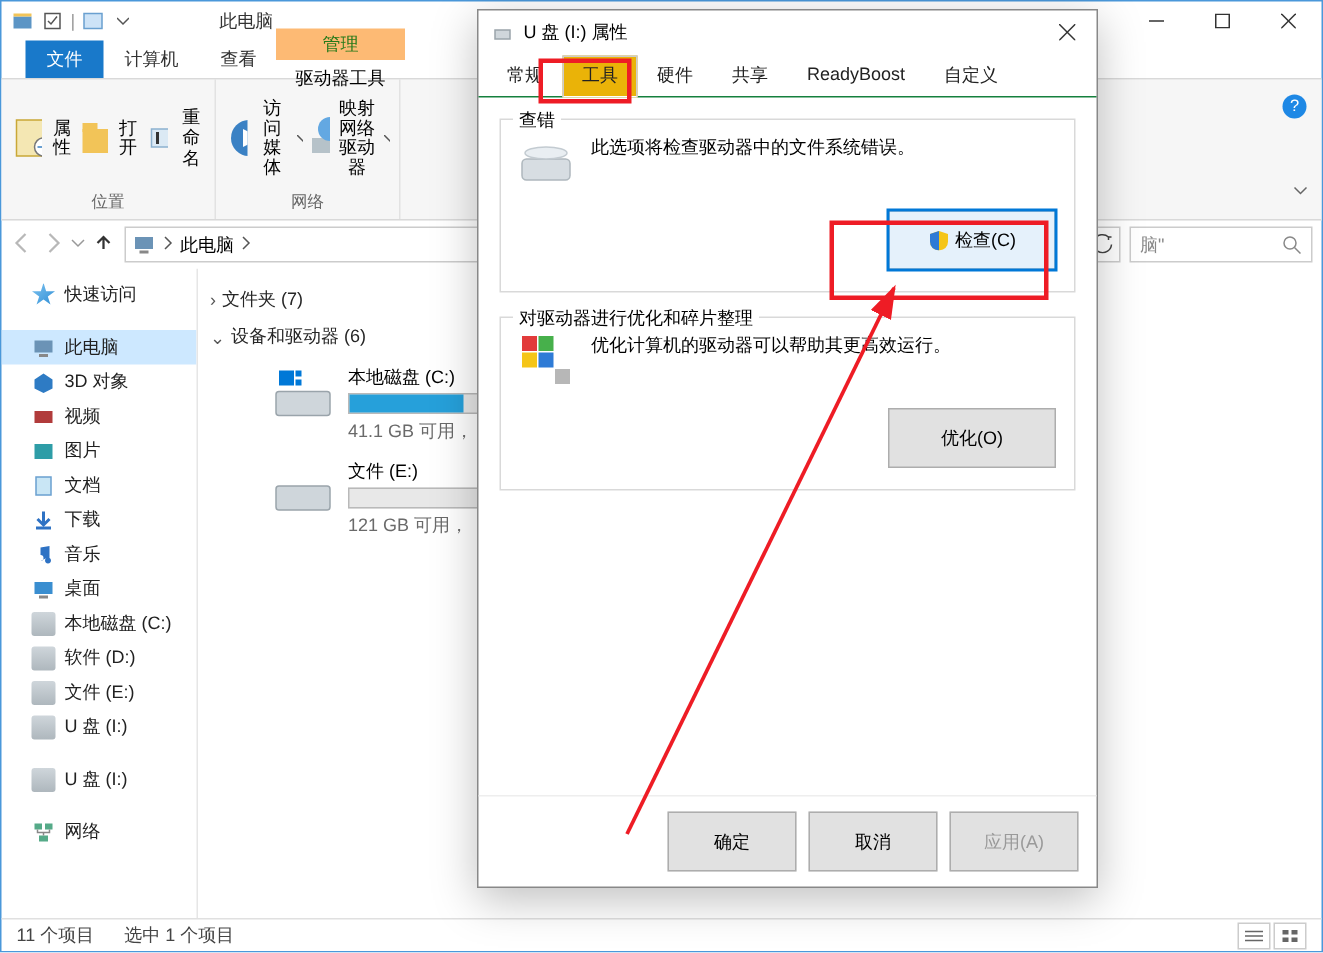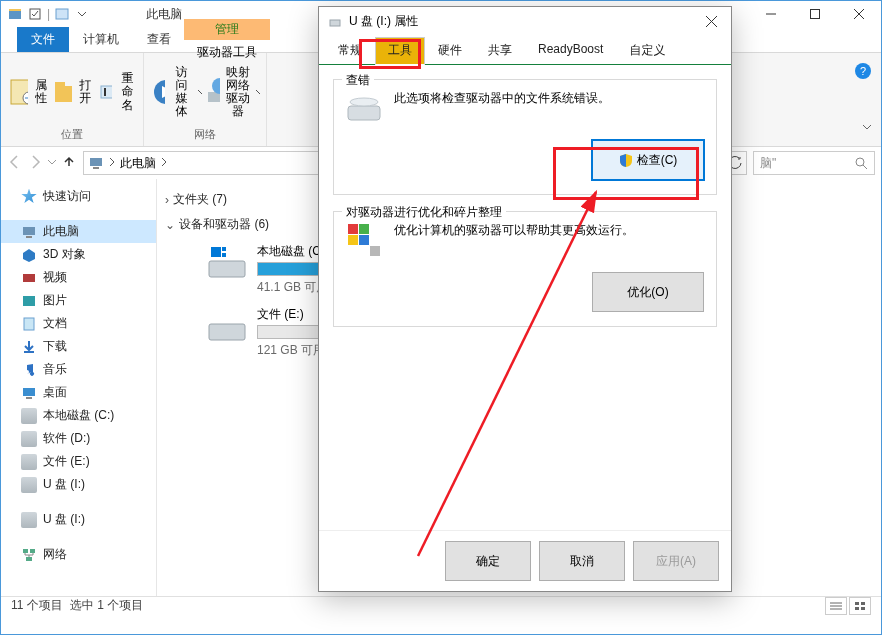--- a/index.html
+++ b/index.html
@@ -34,38 +34,38 @@
 
 .addr-row { display: flex; align-items: center; gap: 6px; padding: 4px 6px; }
 .nav-arrows { display: flex; align-items: center; gap: 4px; color: #999; }
 .nav-arrows .enabled { color: #333; }
 .addr-bar { flex: 1; border: 1px solid #ccc; height: 24px; display: flex; align-items: center; padding: 0 4px; gap: 4px; }
 .addr-bar .seg { display:flex; align-items:center; gap:2px; }
 .addr-refresh { margin-left:auto; color:#555; }
 .search-box { width: 122px; border: 1px solid #ccc; height: 24px; display: flex; align-items: center; padding: 0 6px; color: #888; justify-content: space-between; }
 
 .body { flex: 1; display: flex; overflow: hidden; }
-.nav-pane { width: 156px; border-right: 1px solid #e6e6e6; padding: 6px 0; overflow:auto; }
+.nav-pane { width: 131px; border-right: 1px solid #e6e6e6; padding: 6px 0; overflow:auto; }
 .nav-item { display: flex; align-items: center; gap: 6px; padding: 3px 8px 3px 20px; color: #222; }
 .nav-item.sel { background: #cde8ff; }
 .nav-item .ic { width: 16px; height: 16px; display:inline-block; }
 .nav-spacer { height: 12px; }
 
 .content { flex: 1; padding: 8px 8px; overflow:auto; }
 .group-header { display: flex; align-items: center; gap: 4px; color: #262626; padding: 4px 0; }
 .group-header .chev { color:#555; }
 .drive { display: flex; gap: 10px; padding: 6px 6px 4px 42px; width: 300px; }
 .drive .dicon { width: 40px; height: 40px; }
 .drive .dinfo { flex:1; }
 .drive .name { }
 .drive .bar { height: 14px; border:1px solid #b9b9b9; margin: 2px 0 3px; position:relative; background:#e8e8e8; }
 .drive .bar .fill { position:absolute; inset:0 auto 0 0; background:#26a0da; }
 .drive .sub { color:#6a6a6a; font-size:12px; }
 
-.statusbar { height: 38px; border-top: 1px solid #e0e0e0; display: flex; align-items: flex-start; padding: 0 10px; gap: 7px; color:#444; }
+.statusbar { height: 22px; border-top: 1px solid #e0e0e0; display: flex; align-items: center; padding: 0 10px; gap: 20px; color:#444; }
 .statusbar .right { margin-left:auto; display:flex; gap:2px; }
 .statusbar .view-btn { width:22px;height:18px;border:1px solid #ccc; display:flex;align-items:center;justify-content:center; }
 
 
 .dialog { position: absolute; left: 318px; top: 6px; width: 414px; height: 586px; background: #fff; border: 1px solid #888; box-shadow: 0 8px 28px rgba(0,0,0,0.25); display:flex; flex-direction:column; }
 .dlg-title { height: 28px; display: flex; align-items: center; padding: 0 6px 0 8px; }
 .dlg-title .t-icon { width:16px;height:16px; display:inline-flex;align-items:center;justify-content:center; margin-right:6px;}
 .dlg-title .t-text { flex:1; font-size:12px; }
 .dlg-close { width: 28px; height: 22px; display:flex;align-items:center;justify-content:center; }
 

